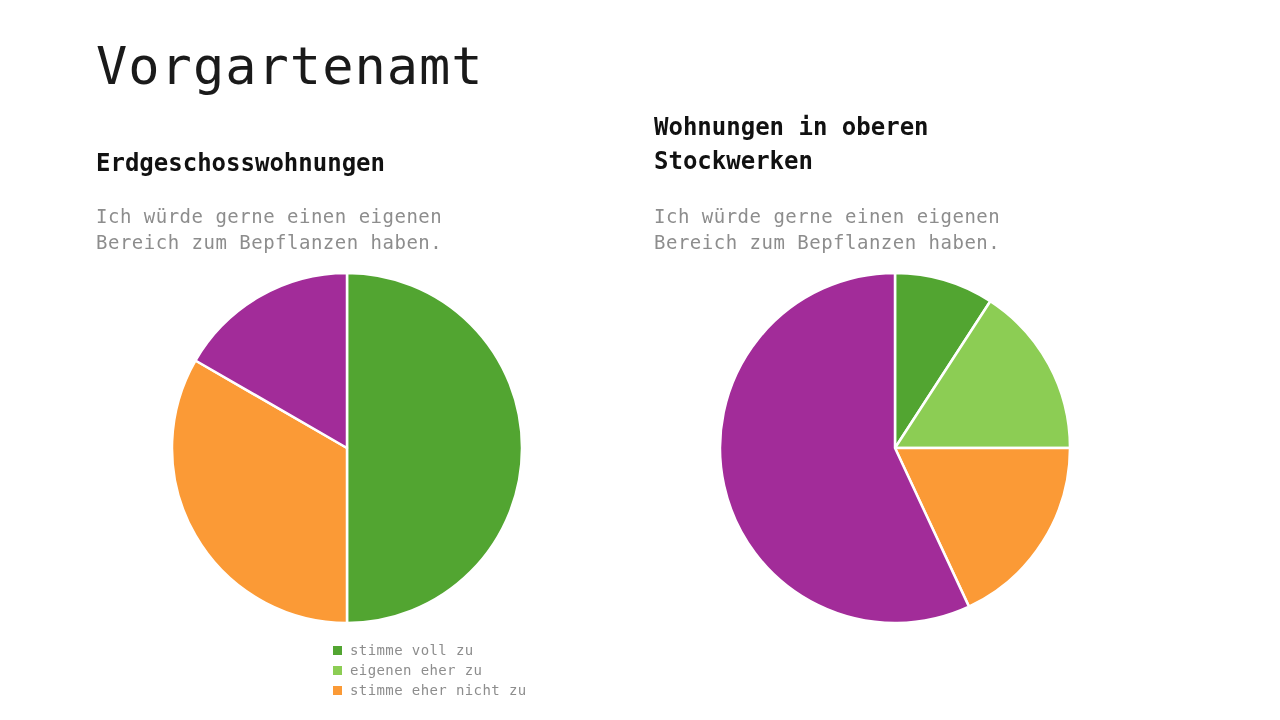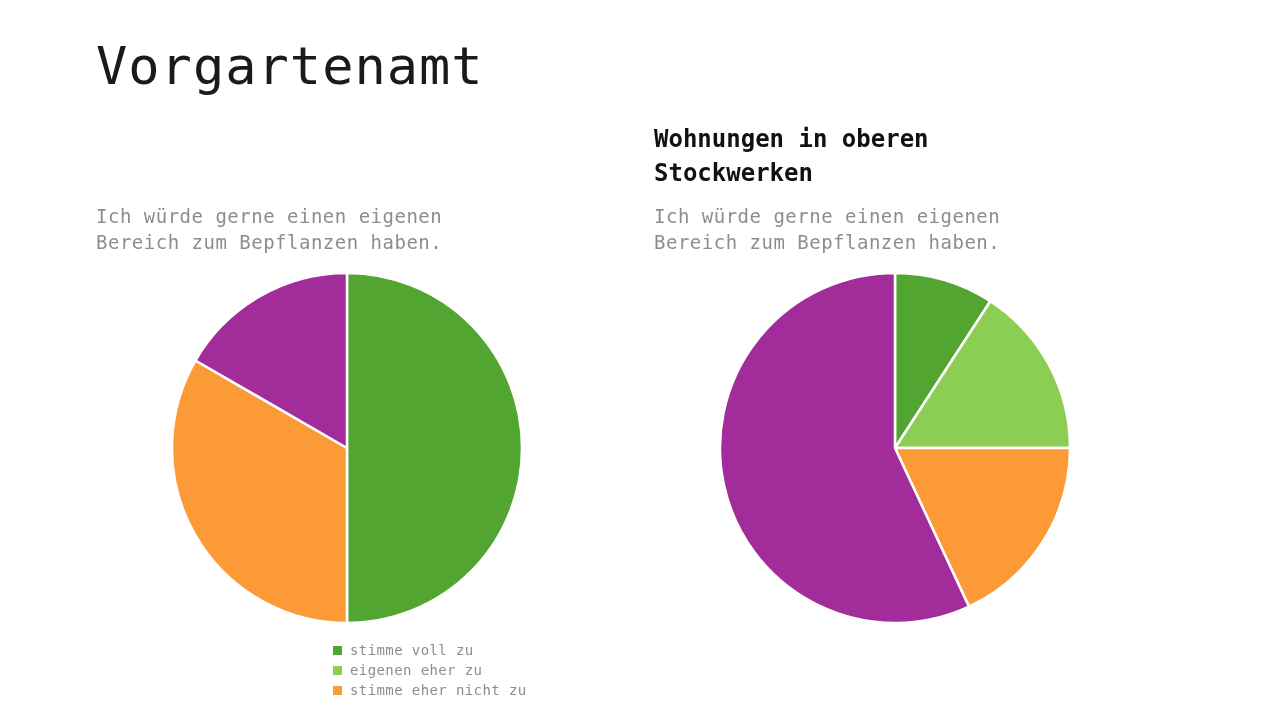--- a/index.html
+++ b/index.html
@@ -48,21 +48,21 @@
     position: absolute;
     font-family: "DejaVu Sans Mono", "Liberation Mono", monospace;
     font-weight: bold;
     font-size: 24px;
     color: #111111;
     line-height: 34px;
     letter-spacing: 0px;
     margin: 0;
   }
   .panel-left .panel-heading  { left: 16px; top: 146px; width: 470px; }
-  .panel-right .panel-heading { left: 14px; top: 122px; width: 400px; }
+  .panel-right .panel-heading { left: 14px; top: 110px; width: 400px; }
 
   .panel-question {
     position: absolute;
     font-family: "DejaVu Sans Mono", "Liberation Mono", monospace;
     font-weight: 400;
     font-size: 19px;
     color: #8d8d8d;
     line-height: 26px;
     letter-spacing: 0.5px;
     white-space: pre-line;
@@ -104,20 +104,21 @@
   #legend-left .legend-label   { font-size: 14px; line-height: 20px; }
 </style>
 </head>
 <body>
 
 <div id="slide">
 
   <div id="deck-title">Vorgartenamt</div>
 
   <div class="panel panel-left">
+    <h2 class="panel-heading">Erdgeschosswohnungen</h2>
     <p class="panel-question">Ich würde gerne einen eigenen
 Bereich zum Bepflanzen haben.</p>
 
     <div class="pie-wrap" style="left:-80px; top:0px;">
       <svg width="1280" height="720" viewBox="0 0 1280 720">
         <g id="pie-0-slices">
             <path d="M 347 448 L 347 273 A 175 175 0 0 1 347 623 Z" fill="#52a531" stroke="#ffffff" stroke-width="2.5" stroke-linejoin="round"></path>
             <path d="M 347 448 L 347 623 A 175 175 0 0 1 195.44555433772325 360.5 Z" fill="#fb9a36" stroke="#ffffff" stroke-width="2.5" stroke-linejoin="round"></path>
             <path d="M 347 448 L 195.44555433772325 360.5 A 175 175 0 0 1 346.99999999999994 273 Z" fill="#a22c99" stroke="#ffffff" stroke-width="2.5" stroke-linejoin="round"></path>
           </g>

